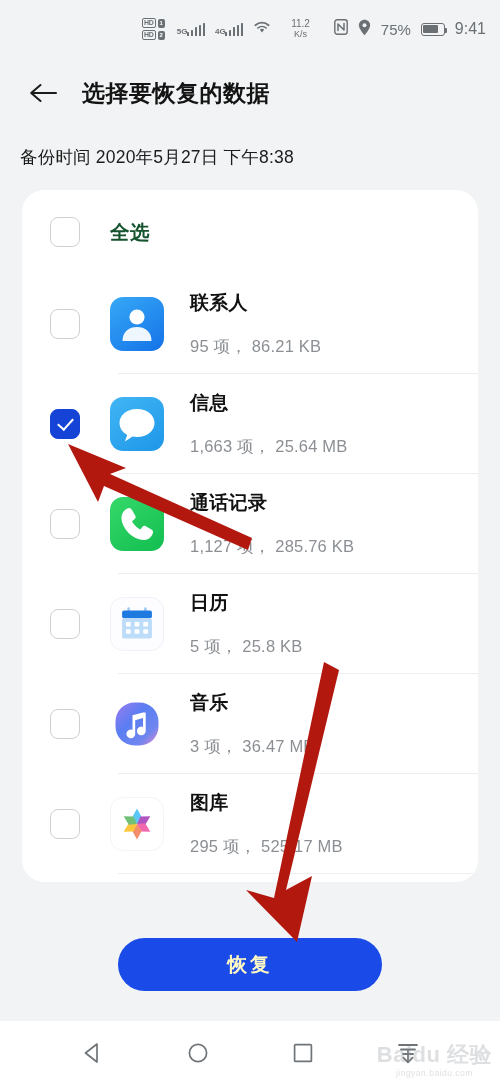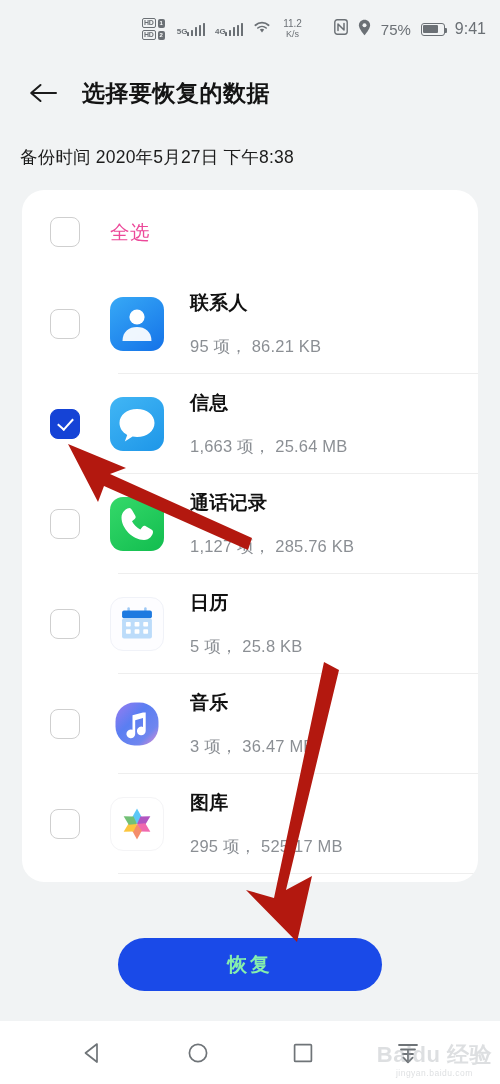--- a/index.html
+++ b/index.html
@@ -94,21 +94,21 @@
   .bars i:nth-child(1) { height: 4px; }
   .bars i:nth-child(2) { height: 6px; }
   .bars i:nth-child(3) { height: 8.5px; }
   .bars i:nth-child(4) { height: 11px; }
   .bars i:nth-child(5) { height: 13px; }
   .sig-unit { display: flex; align-items: flex-end; }
   .netspeed {
     font-size: 10px;
     line-height: 11px;
     text-align: center;
-    margin-left: 2px;
+    margin-left: 10px;
   }
   .netspeed small { font-size: 9px; display: block; }
   .pct { font-size: 15px; }
   .clock { font-size: 16px; text-align: right; }
   .batt {
     position: relative;
     width: 24px; height: 13px;
     border: 1.5px solid #6b7075;
     border-radius: 3px;
     display: flex;
@@ -238,34 +238,34 @@
     letter-spacing: 0.3px;
   }
   .meta .sub {
     font-size: 16.5px;
     color: #8b8f94;
     letter-spacing: 0.2px;
   }
   .selectall-label {
     margin-left: 30px;
     font-size: 19.5px;
-    font-weight: normal;
-    color: #ec4899;
+    font-weight: bold;
+    color: #14532d;
     letter-spacing: 0.5px;
   }
 
   
   .restore-btn {
     position: absolute;
     left: 118px; top: 938px;
     width: 264px; height: 53px;
     background: #1a4ae8;
     border: none;
     border-radius: 27px;
-    color: #86efac;
+    color: #fef9c3;
     font-size: 19.5px;
     font-weight: bold;
     letter-spacing: 3px;
     font-family: inherit;
     cursor: pointer;
   }
 
   
   .navbar {
     position: absolute;

